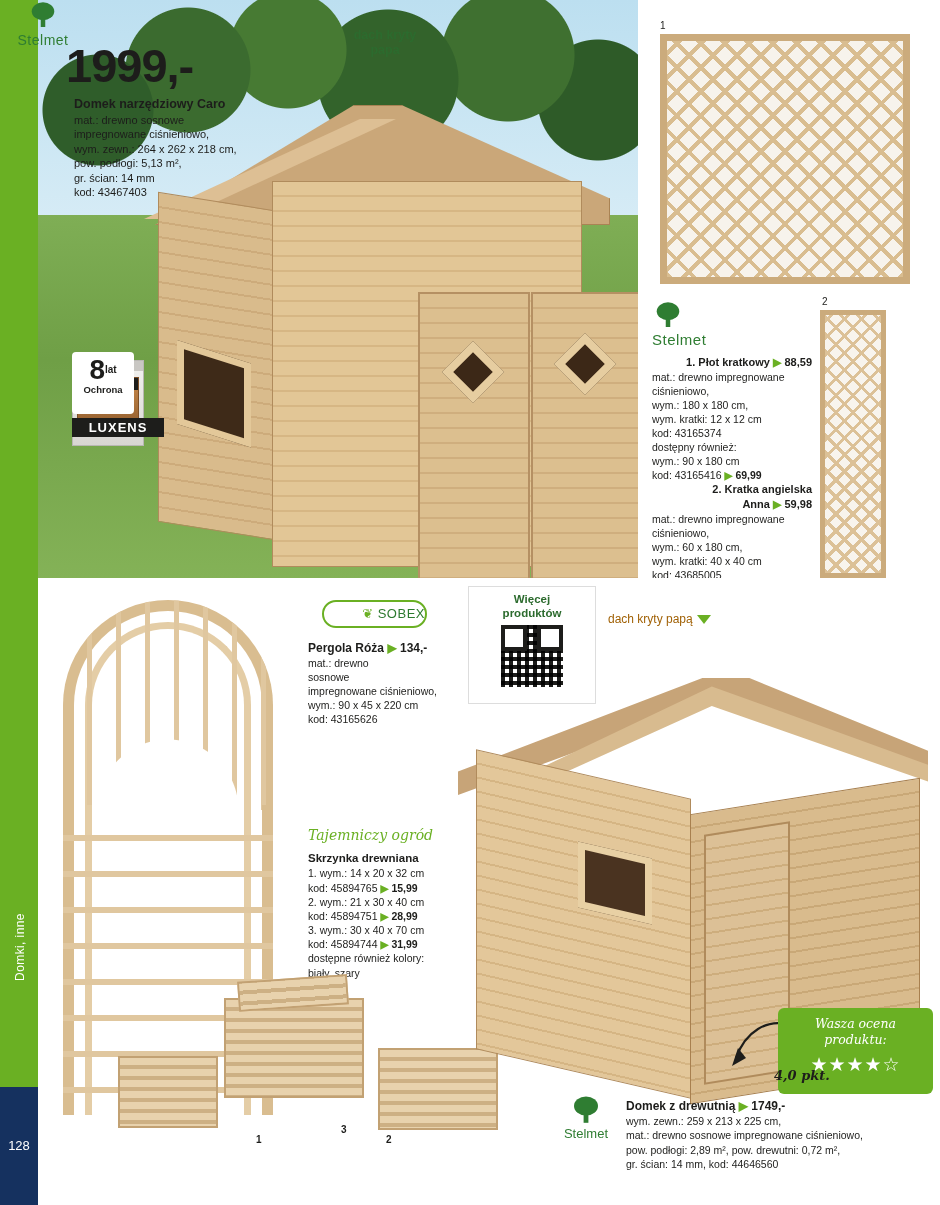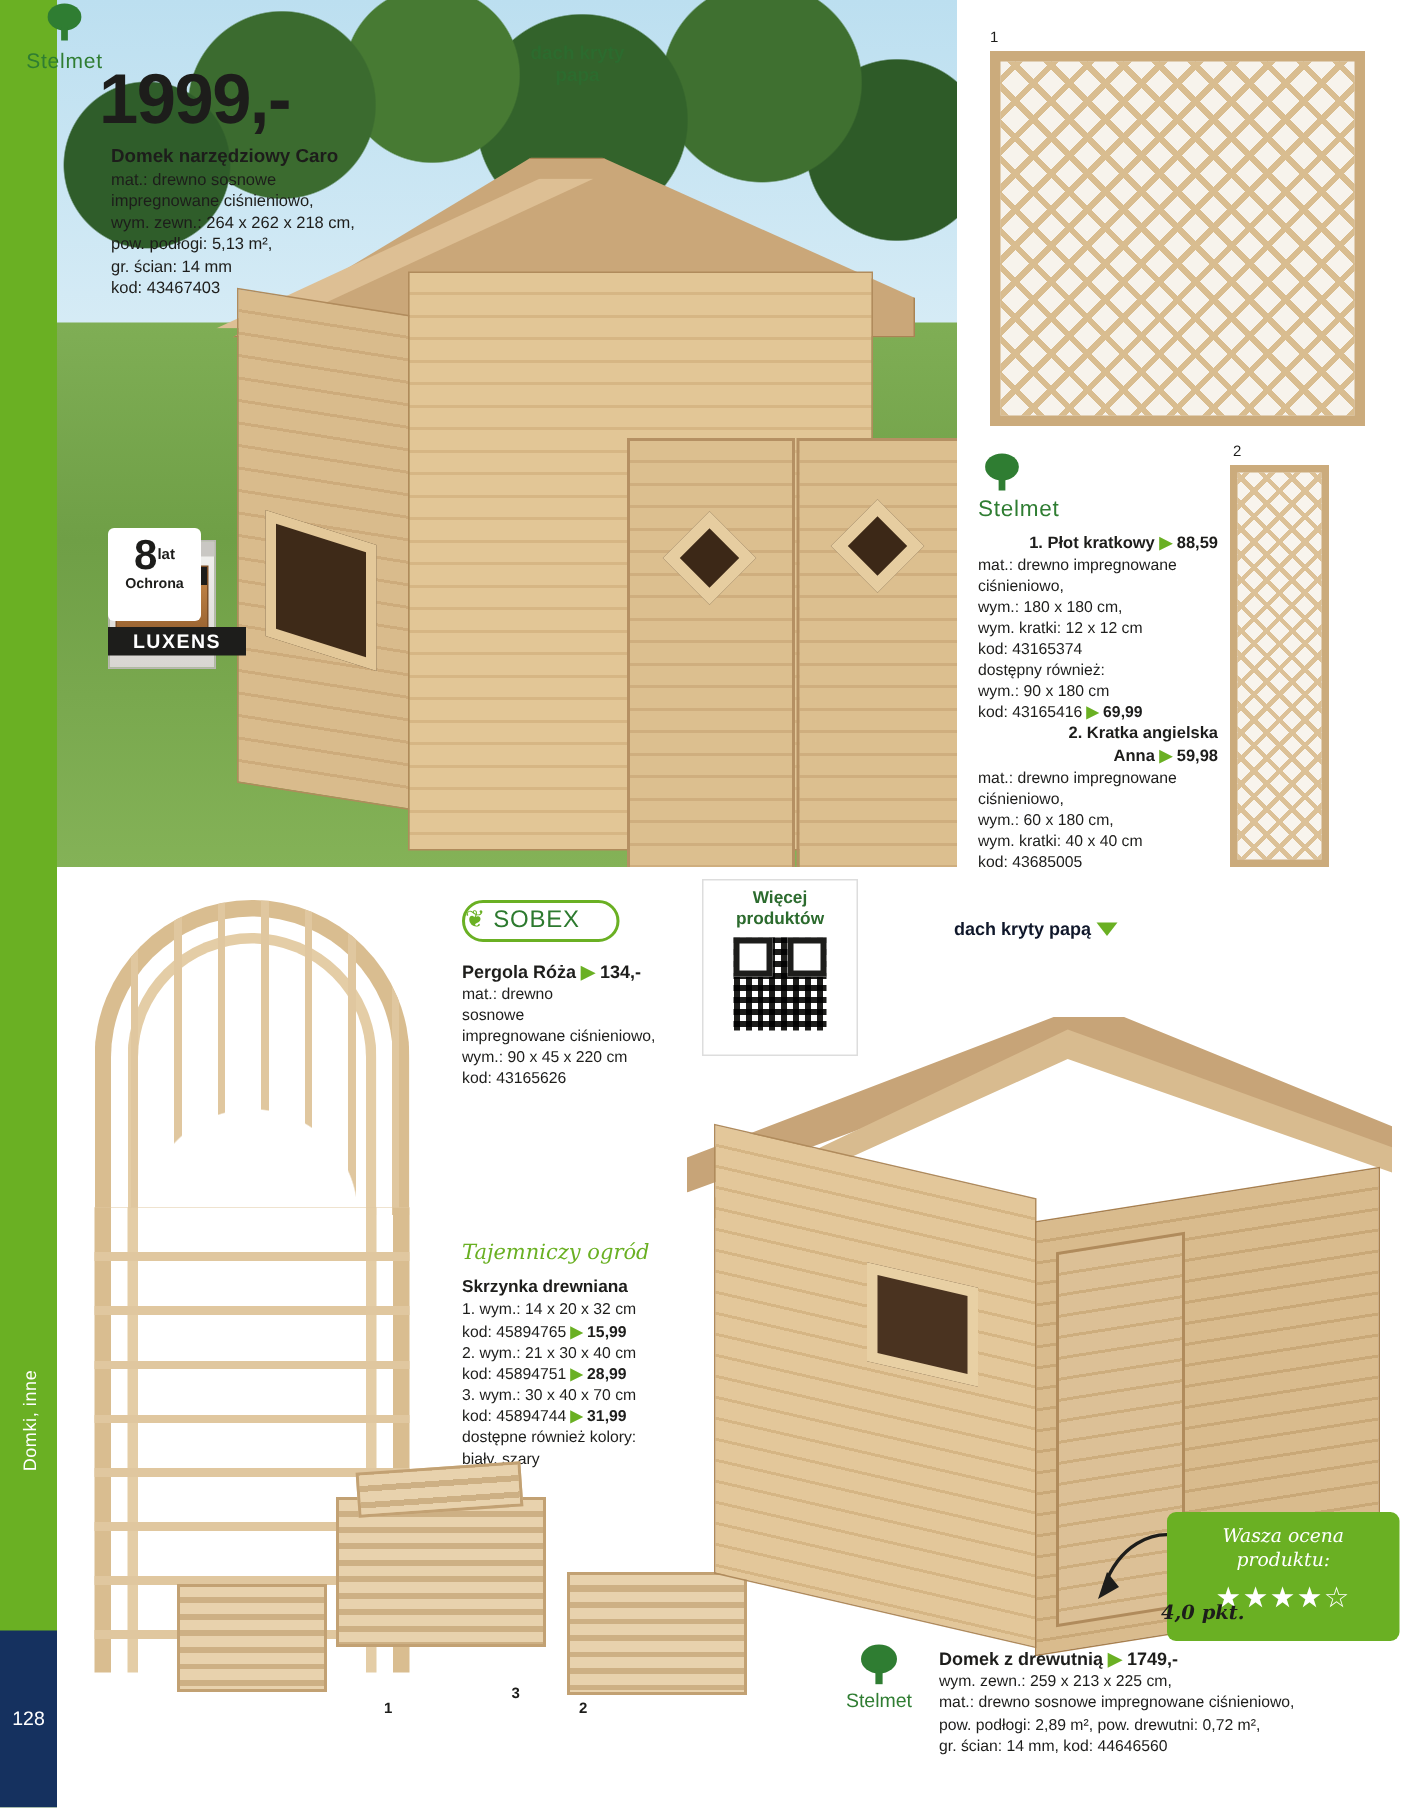--- a/index.html
+++ b/index.html
@@ -211,35 +211,35 @@
     background:repeating-linear-gradient(to bottom, transparent 0 30px, #e0c79f 30px 36px);
   }
   .pergola .lat{
     position:absolute; left:0; top:0; width:210px; height:210px;
     background:repeating-linear-gradient(to right, transparent 0 24px, #e0c79f 24px 29px);
     border-radius:105px 105px 0 0;
     -webkit-mask-image:radial-gradient(105px 105px at 105px 210px, transparent 0 70px, #000 71px);
   }
 
   .sobex-badge{
-    position:absolute; left:270px; top:22px; width:105px; height:28px;
-    border:2px solid #6ab023; border-radius:14px; text-align:left;
-    line-height:24px; font-size:16px; color:#2d7a2f; letter-spacing:.5px;
+    position:absolute; left:284px; top:22px; width:105px; height:28px;
+    border:2px solid #6ab023; border-radius:14px; text-align:right;
+    line-height:24px; font-size:13px; color:#2d7a2f; letter-spacing:.5px;
   }
   .sobex-badge .leaf{ color:#6ab023; }
 
   .pergola-txt{
     position:absolute; left:270px; top:62px; width:195px;
     font-size:10.5px; line-height:1.34;
   }
   .pergola-txt .hd{ font-weight:bold; font-size:12px; }
 
   
   .qr-box{
-    position:absolute; left:430px; top:8px; width:104px; height:118px;
+    position:absolute; left:430px; top:8px; width:128px; height:118px;
     background:#ffffff; border:1px solid #dddddd;
   }
   .qr-box .cap{
     text-align:center; font-size:11.5px; font-weight:bold; color:#2c6b2e;
     line-height:1.2; padding:6px 2px 4px;
   }
   .qr-img{
     margin:0 auto; width:62px; height:62px;
     background:
       repeating-linear-gradient(to right,#1d1d1b 0 4px,#ffffff 4px 8px),
@@ -299,23 +299,22 @@
     background:#4a3venture;
   }
   .shed2 .win{ background:#4a3320; border:7px solid #e8d0a4; transform:skewY(13deg); }
   .shed2 .door{
     position:absolute; left:246px; top:150px; width:86px; height:250px;
     background:repeating-linear-gradient(to bottom,#dcc096 0 12px,#cdad7d 12px 14px);
     border:2px solid #b08b5c; transform:skewY(-9deg);
   }
 
   .dach2{
-    position:absolute; left:570px; top:34px; font-size:12px; font-weight:bold;
-    color:#0f172a;
-    margin-left:28px;
+    position:absolute; left:570px; top:34px; font-size:12px; font-weight:normal;
+    color:#a16207;
   }
   .tri-green{
     display:inline-block; width:0; height:0; margin-left:4px;
     border-left:7px solid transparent; border-right:7px solid transparent;
     border-top:9px solid #6ab023; vertical-align:middle;
   }
 
   
   .rating{
     position:absolute; left:740px; top:430px; width:155px; height:86px;

